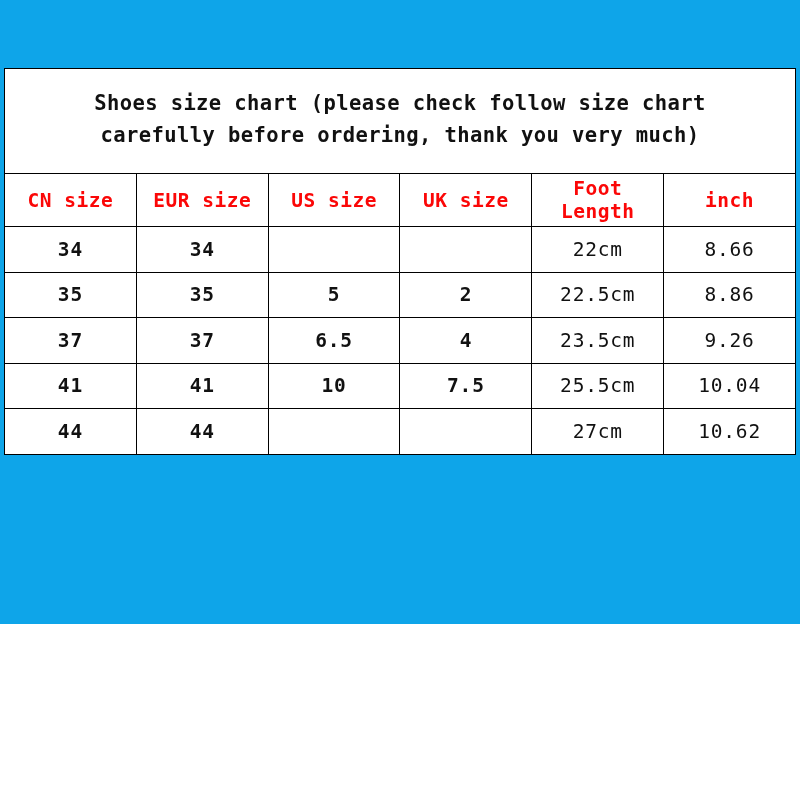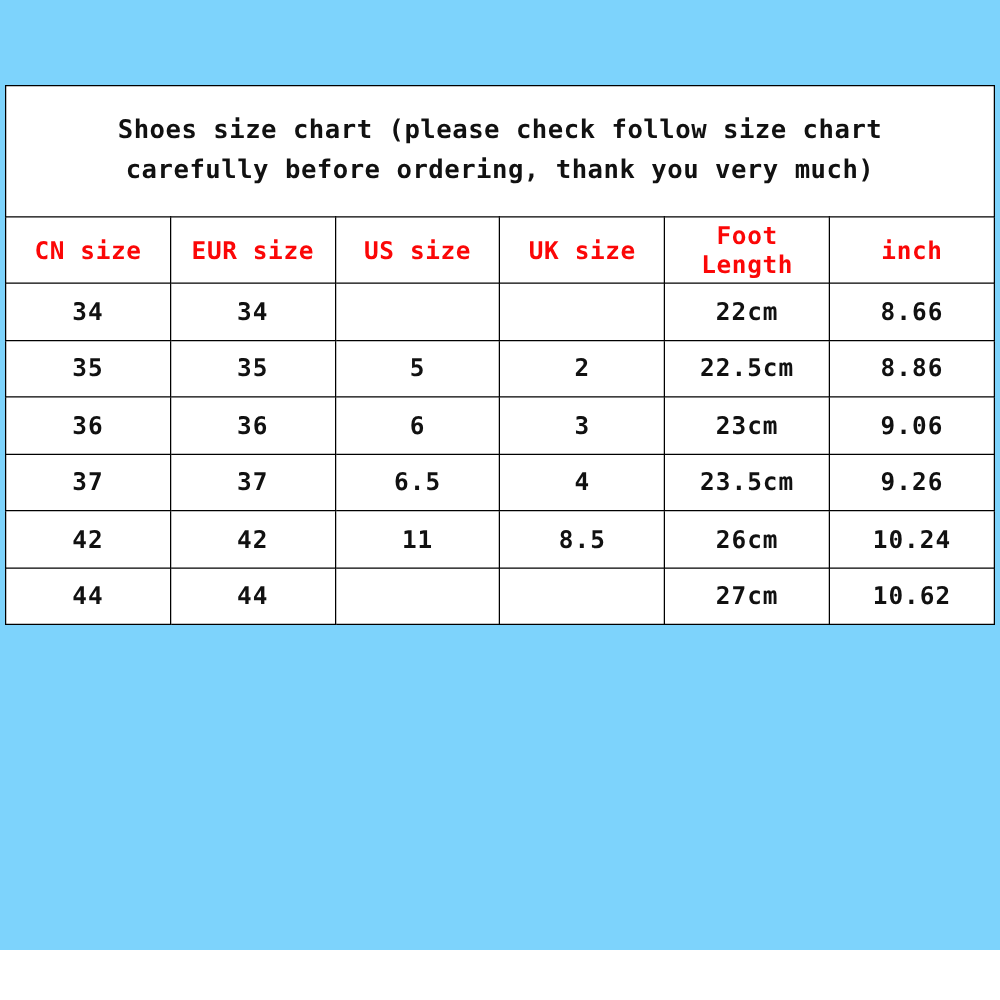--- a/index.html
+++ b/index.html
@@ -10,22 +10,22 @@
   body {
     width: 800px;
     height: 800px;
     font-family: "DejaVu Sans Mono", monospace;
     color: #111111;
     overflow: hidden;
   }
   .page {
     position: relative;
     width: 800px;
-    height: 760px;
-    background: #7dd3fc;
+    height: 624px;
+    background: #0ea5e9;
     box-sizing: border-box;
   }
   .chart-wrap {
     position: absolute;
     left: 4px;
     top: 68px;
     width: 792px;
   }
   table.size-chart {
     border-collapse: collapse;
@@ -64,21 +64,21 @@
   }
   tbody.data-body td {
     height: 44.5px;
     font-size: 19.5px;
     font-weight: bold;
     letter-spacing: 0.8px;
     color: #111111;
   }
   tbody.data-body td.fl,
   tbody.data-body td.inch {
-    font-weight: bold;
+    font-weight: normal;
   }
   .col-cn    { width: 124px; }
   .col-eur   { width: 143px; }
   .col-us    { width: 142px; }
   .col-uk    { width: 124px; }
   .col-fl    { width: 160px; }
   .col-inch  { width: 99px; }
 </style>
 </head>
 <body>
@@ -115,42 +115,34 @@
         </tr>
         <tr>
           <td class="cn">35</td>
           <td class="eur">35</td>
           <td class="us">5</td>
           <td class="uk">2</td>
           <td class="fl">22.5cm</td>
           <td class="inch">8.86</td>
         </tr>
         <tr>
-          <td class="cn">36</td>
-          <td class="eur">36</td>
-          <td class="us">6</td>
-          <td class="uk">3</td>
-          <td class="fl">23cm</td>
-          <td class="inch">9.06</td>
-        </tr>
-        <tr>
           <td class="cn">37</td>
           <td class="eur">37</td>
           <td class="us">6.5</td>
           <td class="uk">4</td>
           <td class="fl">23.5cm</td>
           <td class="inch">9.26</td>
         </tr>
         <tr>
-          <td class="cn">42</td>
-          <td class="eur">42</td>
-          <td class="us">11</td>
-          <td class="uk">8.5</td>
-          <td class="fl">26cm</td>
-          <td class="inch">10.24</td>
+          <td class="cn">41</td>
+          <td class="eur">41</td>
+          <td class="us">10</td>
+          <td class="uk">7.5</td>
+          <td class="fl">25.5cm</td>
+          <td class="inch">10.04</td>
         </tr>
         <tr>
           <td class="cn">44</td>
           <td class="eur">44</td>
           <td class="us"></td>
           <td class="uk"></td>
           <td class="fl">27cm</td>
           <td class="inch">10.62</td>
         </tr>
       </tbody>

